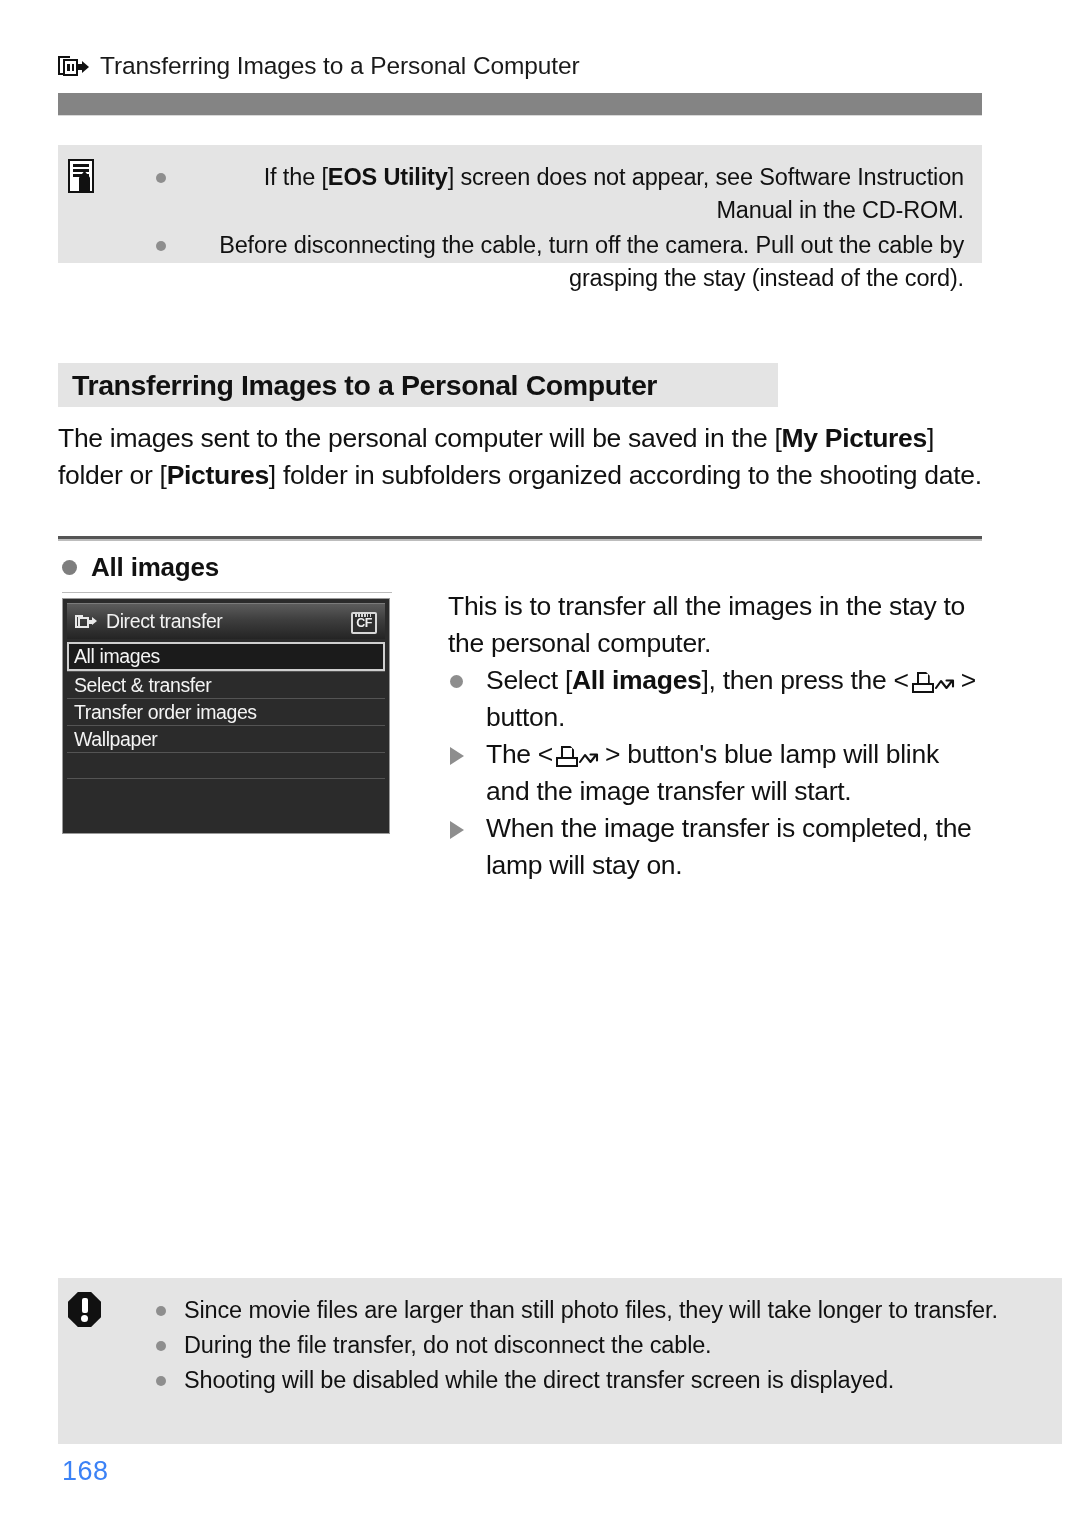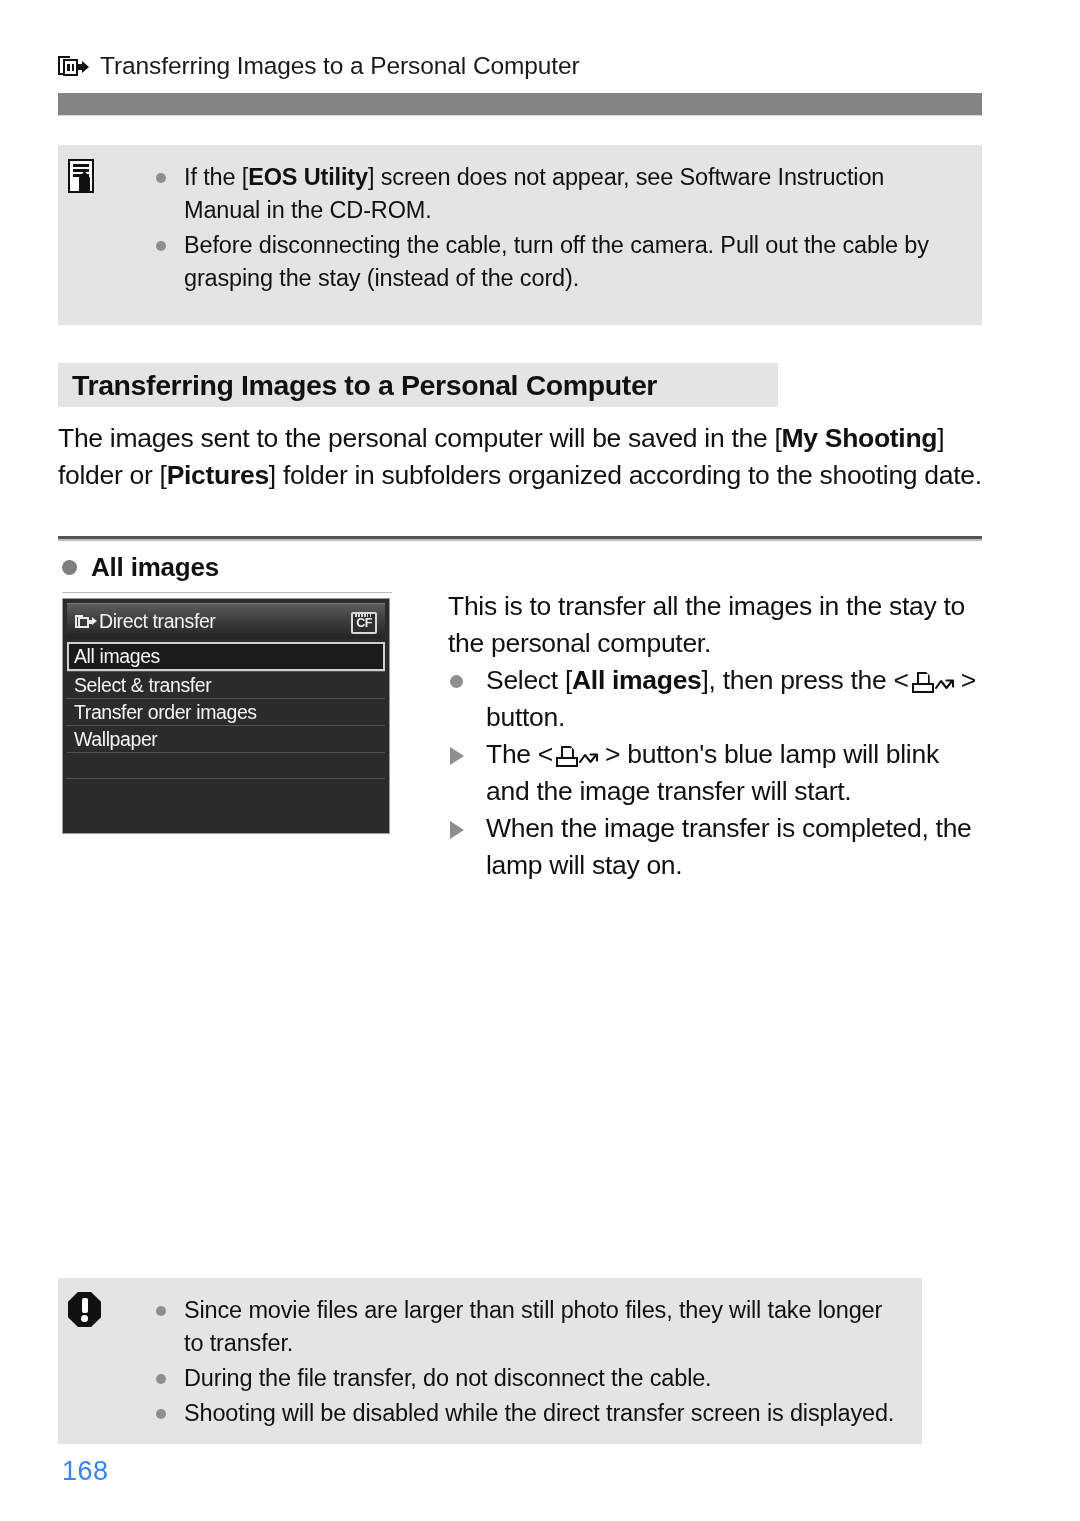--- a/index.html
+++ b/index.html
@@ -96,22 +96,22 @@
     border-bottom: 6px solid transparent;
     border-left: 7px solid #111;
   }
 
   
   .notebox {
     position: absolute;
     background: #e4e4e4;
     box-sizing: border-box;
   }
-  .notebox.top  { left: 58px; top: 145px;  width: 924px; height: 180px; }
-  .notebox.bottom { left: 58px; top: 1278px; width: 864px; height: 166px; }
+  .notebox.top  { left: 58px; top: 145px;  width: 924px; height: 118px; text-align: right; }
+  .notebox.bottom { left: 58px; top: 1278px; width: 1004px; height: 166px; }
 
   .note-icon-slot {
     position: absolute;
     left: 10px;
     top: 14px;
     width: 44px;
     height: 44px;
   }
 
   
@@ -288,21 +288,21 @@
     background: linear-gradient(to bottom, #5c5c5c 0%, #3e3e3e 45%, #242424 100%);
     border-top: 1px solid #7b7b7b;
     display: flex;
     align-items: center;
     box-sizing: border-box;
   }
   .lcd-header .hdr-txt {
     color: #f2f2f2;
     font-size: 19.5px;
     letter-spacing: -0.4px;
-    margin-left: 2px;
+    margin-left: 9px;
     white-space: nowrap;
   }
   .mini-xfer {
     position: relative;
     width: 22px; height: 16px;
     margin-left: 8px;
     flex: 0 0 auto;
   }
   .mini-xfer .mf1 {
     position: absolute; left: 0; top: 1px;
@@ -500,21 +500,21 @@
         <span class="dot"></span>
         <span><span>Before disconnecting the cable, turn off the camera. Pull out the cable by grasping the stay (instead of the cord).</span></span>
       </div>
     </div>
   </div>
 
   <div class="sec-title-wrap">
     <div class="sec-title">Transferring Images to a Personal Computer</div>
   </div>
 
-  <div class="intro"><span>The images sent to the personal computer will be saved in the [</span><b>My Shooting</b><span>] folder or [</span><b>Pictures</b><span>] folder in subfolders organized according to the shooting date.</span></div>
+  <div class="intro"><span>The images sent to the personal computer will be saved in the [</span><b>My Pictures</b><span>] folder or [</span><b>Pictures</b><span>] folder in subfolders organized according to the shooting date.</span></div>
 
   <div class="hr-thick"></div>
 
   <div class="sub-head">
     <span class="bullet"></span>
     <span class="txt">All images</span>
   </div>
   <div class="hr-thin"></div>
 
   <div class="lcd">

